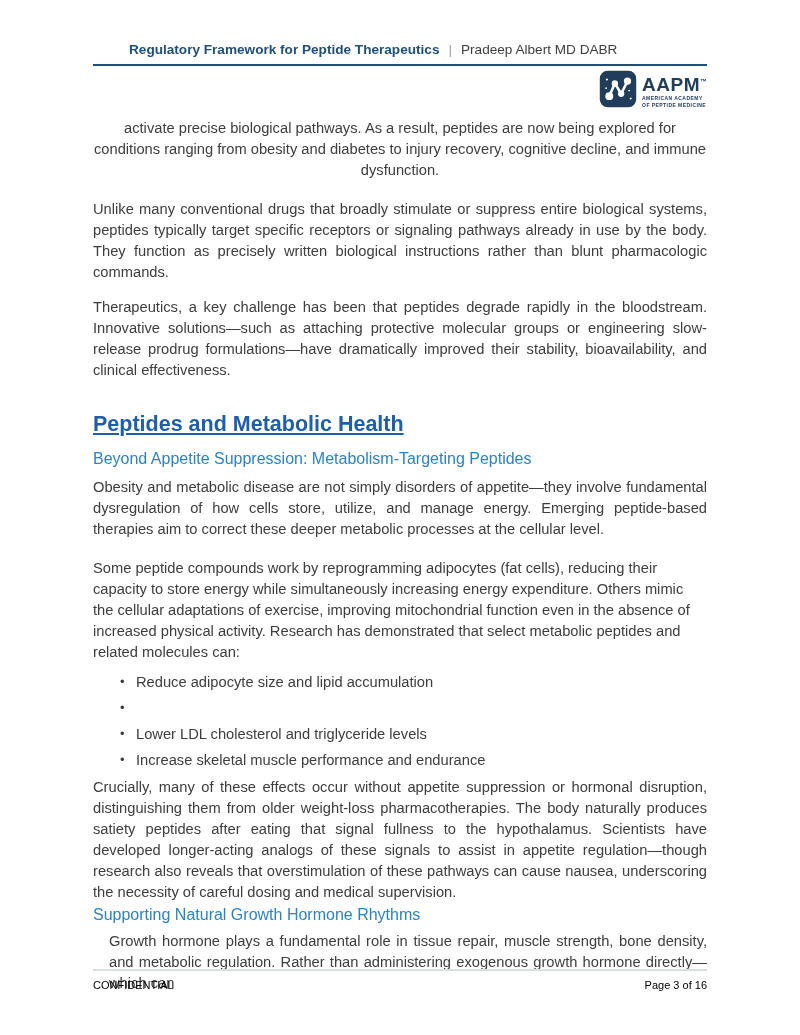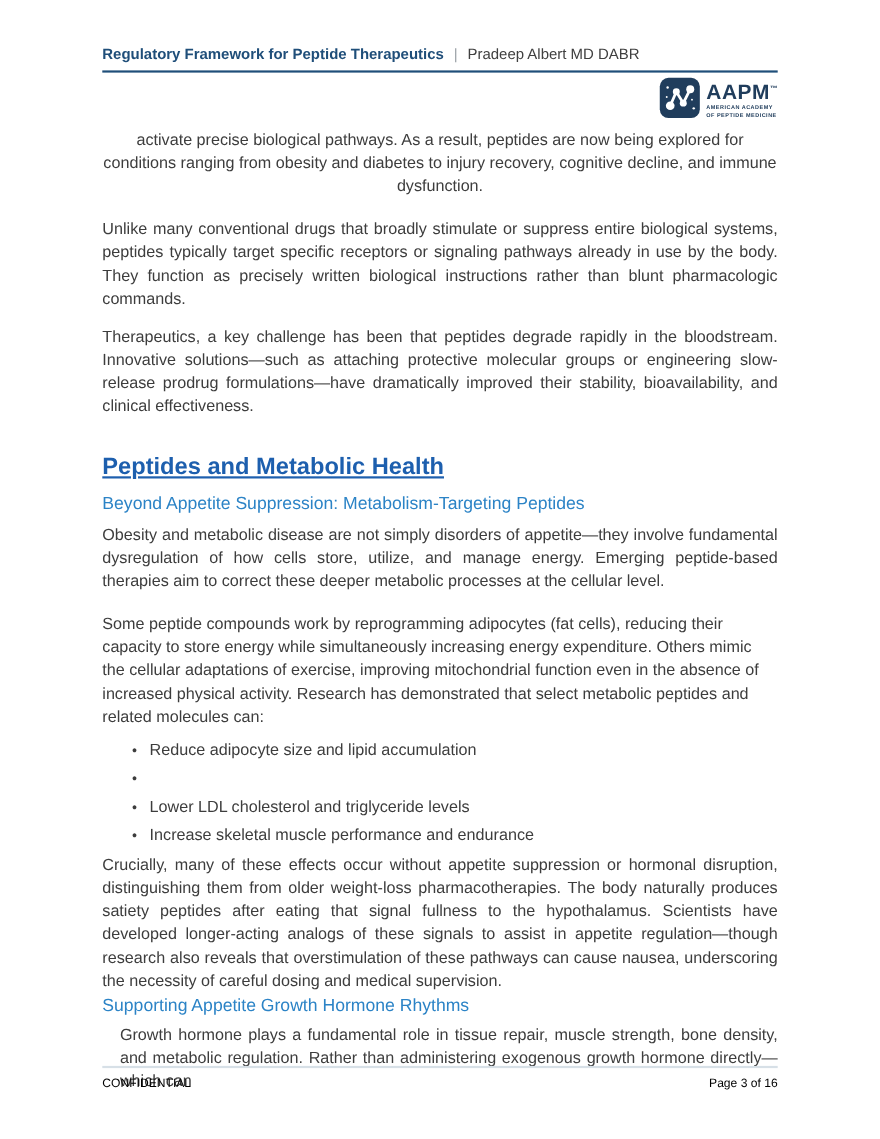--- a/index.html
+++ b/index.html
@@ -19,21 +19,21 @@
   }
   
   .header {
     padding-top:42px;
     padding-bottom:6px;
     border-bottom:2px solid #1f4e79;
     font-size:13.6px;
     line-height:16px;
     white-space:nowrap;
   }
-  .h-title { color:#1f4e79; font-weight:bold; }
+  .h-title { color:#1f4e79; font-weight:bold;margin-left:36px; }
   .h-sep   { color:#9aa0a6; margin:0 9px; }
   .h-author{ color:#404040; }
 
   
   .logo-row { display:flex; justify-content:flex-end; margin-top:4px; height:40px; }
   .logo { display:flex; align-items:flex-start; gap:5px; }
   .logo-mark svg { width:38px; height:38px; display:block; }
   .logo-text { padding-top:3px; }
   .logo-acronym {
     font-size:19px; font-weight:bold; color:#203d5c;
@@ -151,21 +151,21 @@
         <span>Lower LDL cholesterol and triglyceride levels</span>
       </li>
     <li>
         <span class="bullet-marker">•</span>
         <span>Increase skeletal muscle performance and endurance</span>
       </li>
   </ul>
 
   <p class="para jus after-list">Crucially, many of these effects occur without appetite suppression or hormonal disruption, distinguishing them from older weight-loss pharmacotherapies. The body naturally produces satiety peptides after eating that signal fullness to the hypothalamus. Scientists have developed longer-acting analogs of these signals to assist in appetite regulation—though research also reveals that overstimulation of these pathways can cause nausea, underscoring the necessity of careful dosing and medical supervision.</p>
 
-  <h2 class="sub sub2">Supporting Appetite Growth Hormone Rhythms</h2>
+  <h2 class="sub sub2">Supporting Natural Growth Hormone Rhythms</h2>
 
   <p class="para jus p-last">Growth hormone plays a fundamental role in tissue repair, muscle strength, bone density, and metabolic regulation. Rather than administering exogenous growth hormone directly—which can</p>
 
   <div class="footer">
     <span>CONFIDENTIAL</span>
     <span>Page 3 of 16</span>
   </div>
 
 </div>
 

